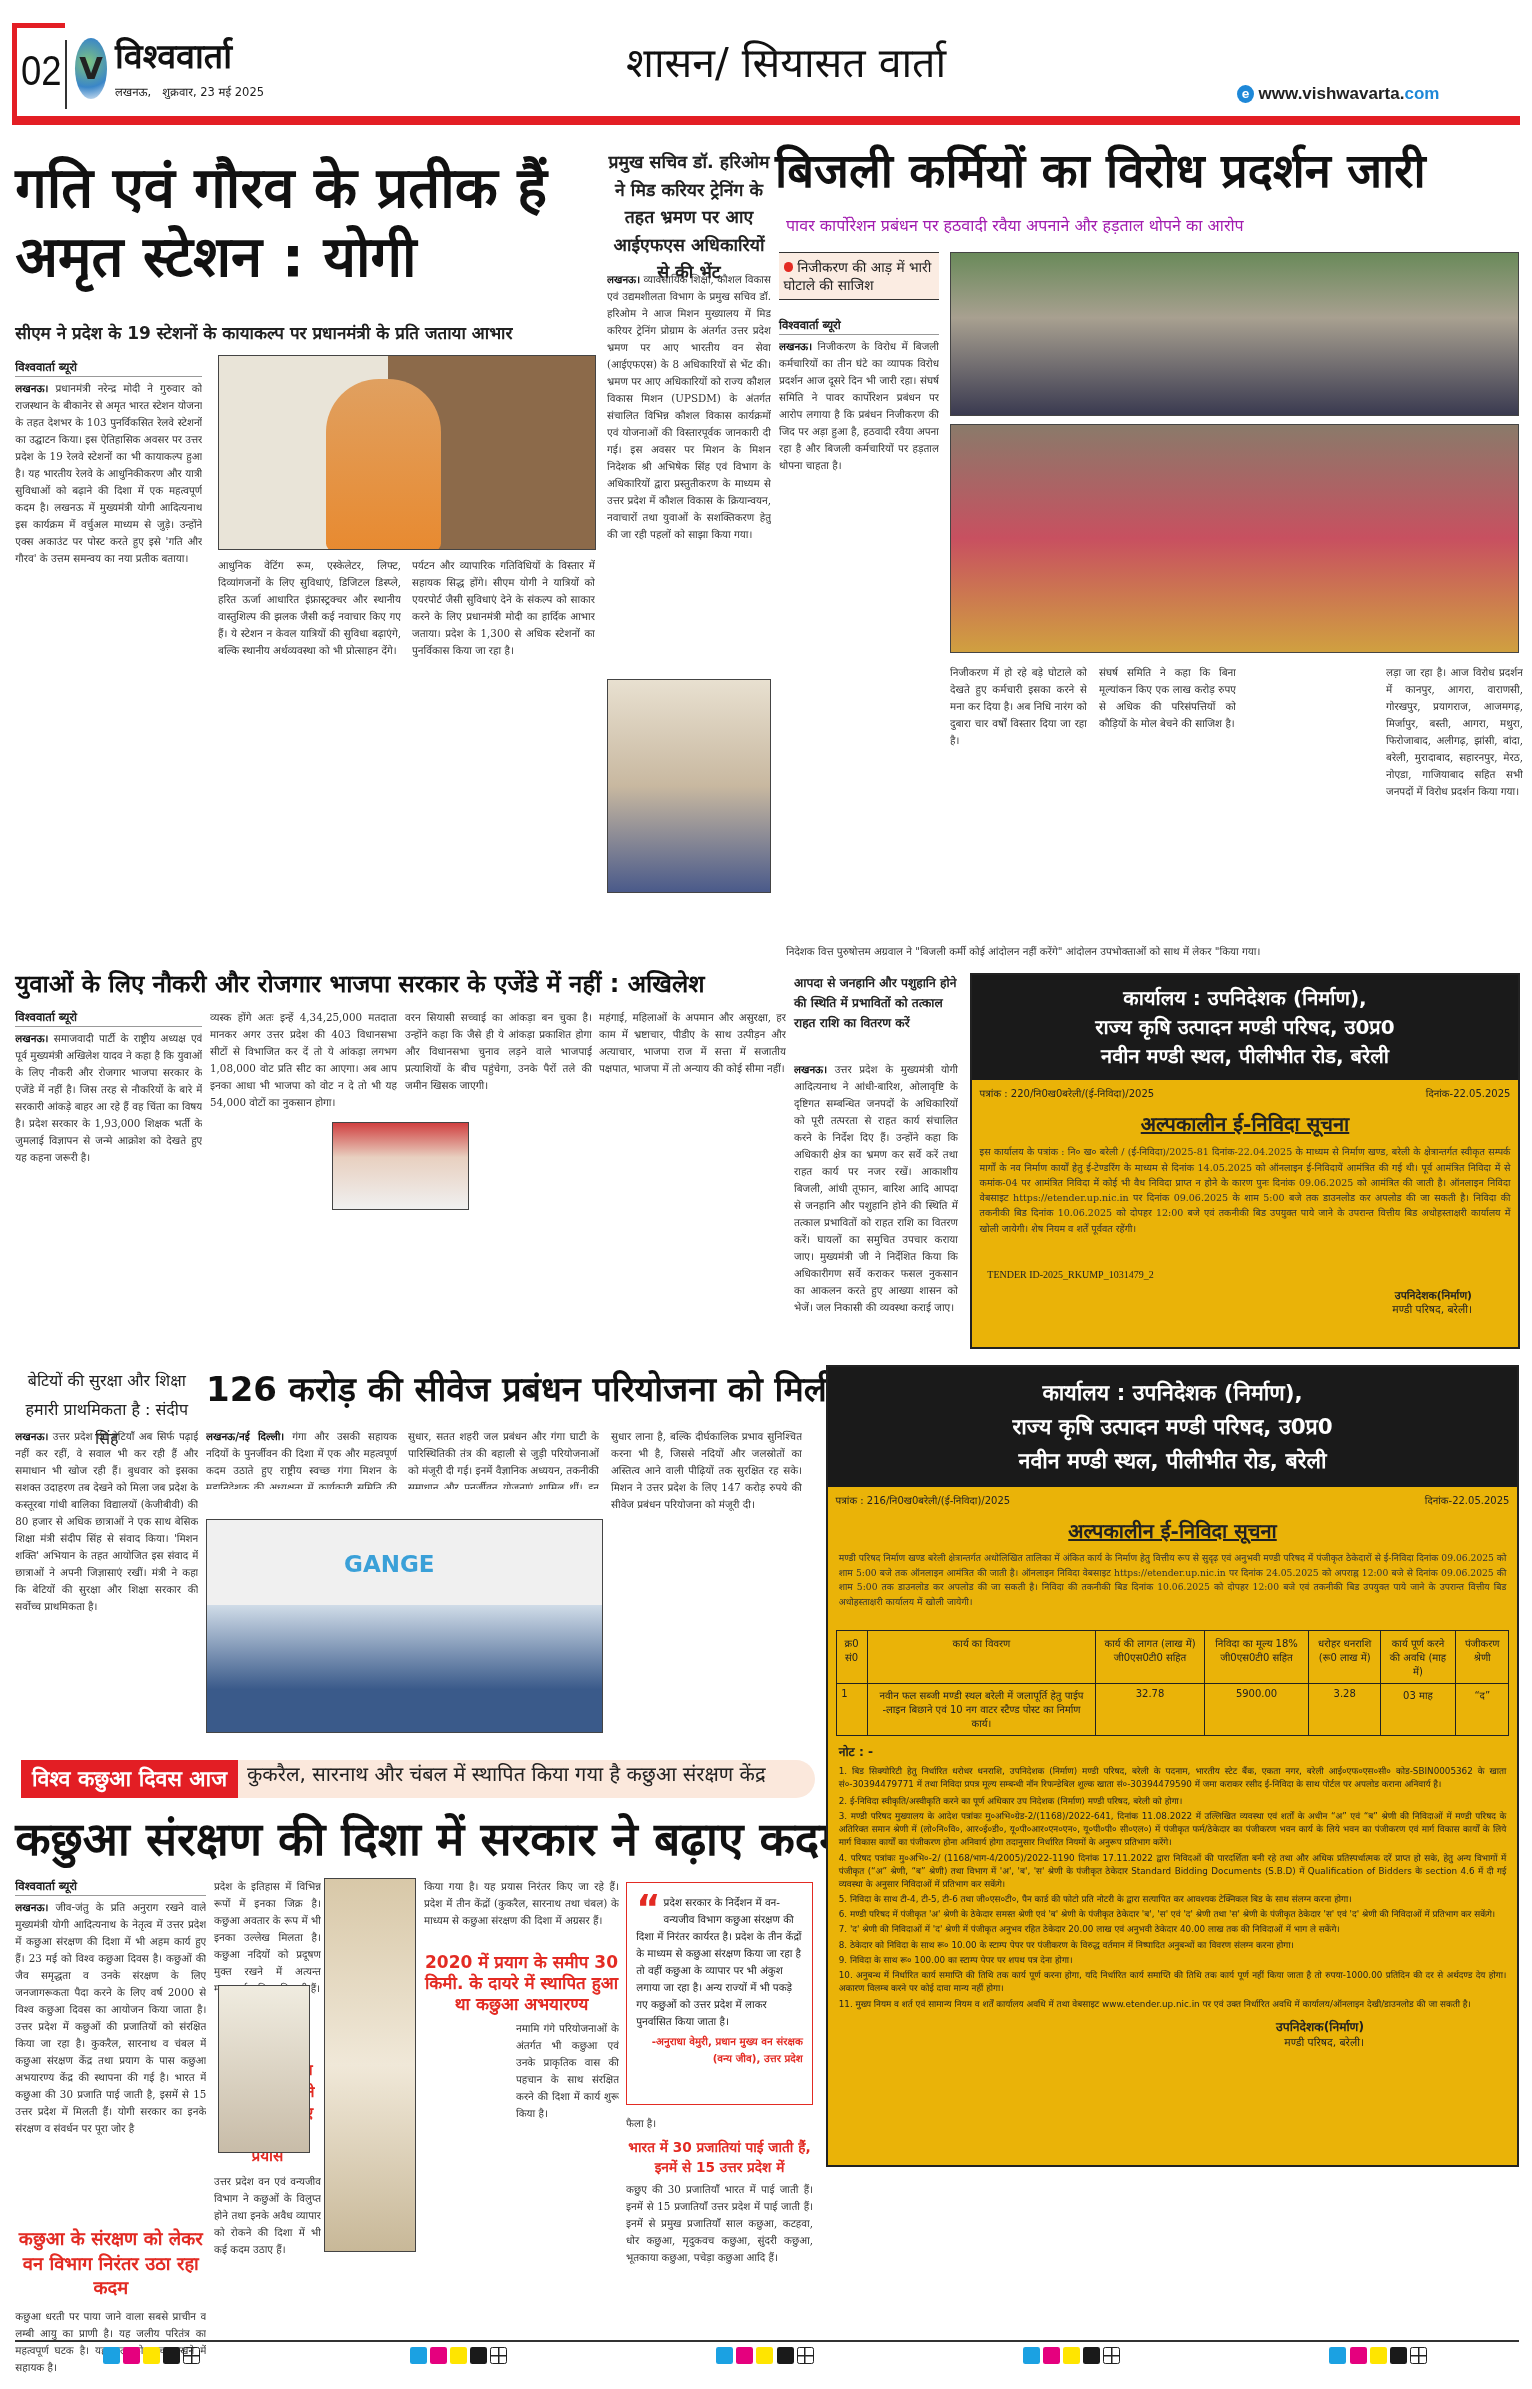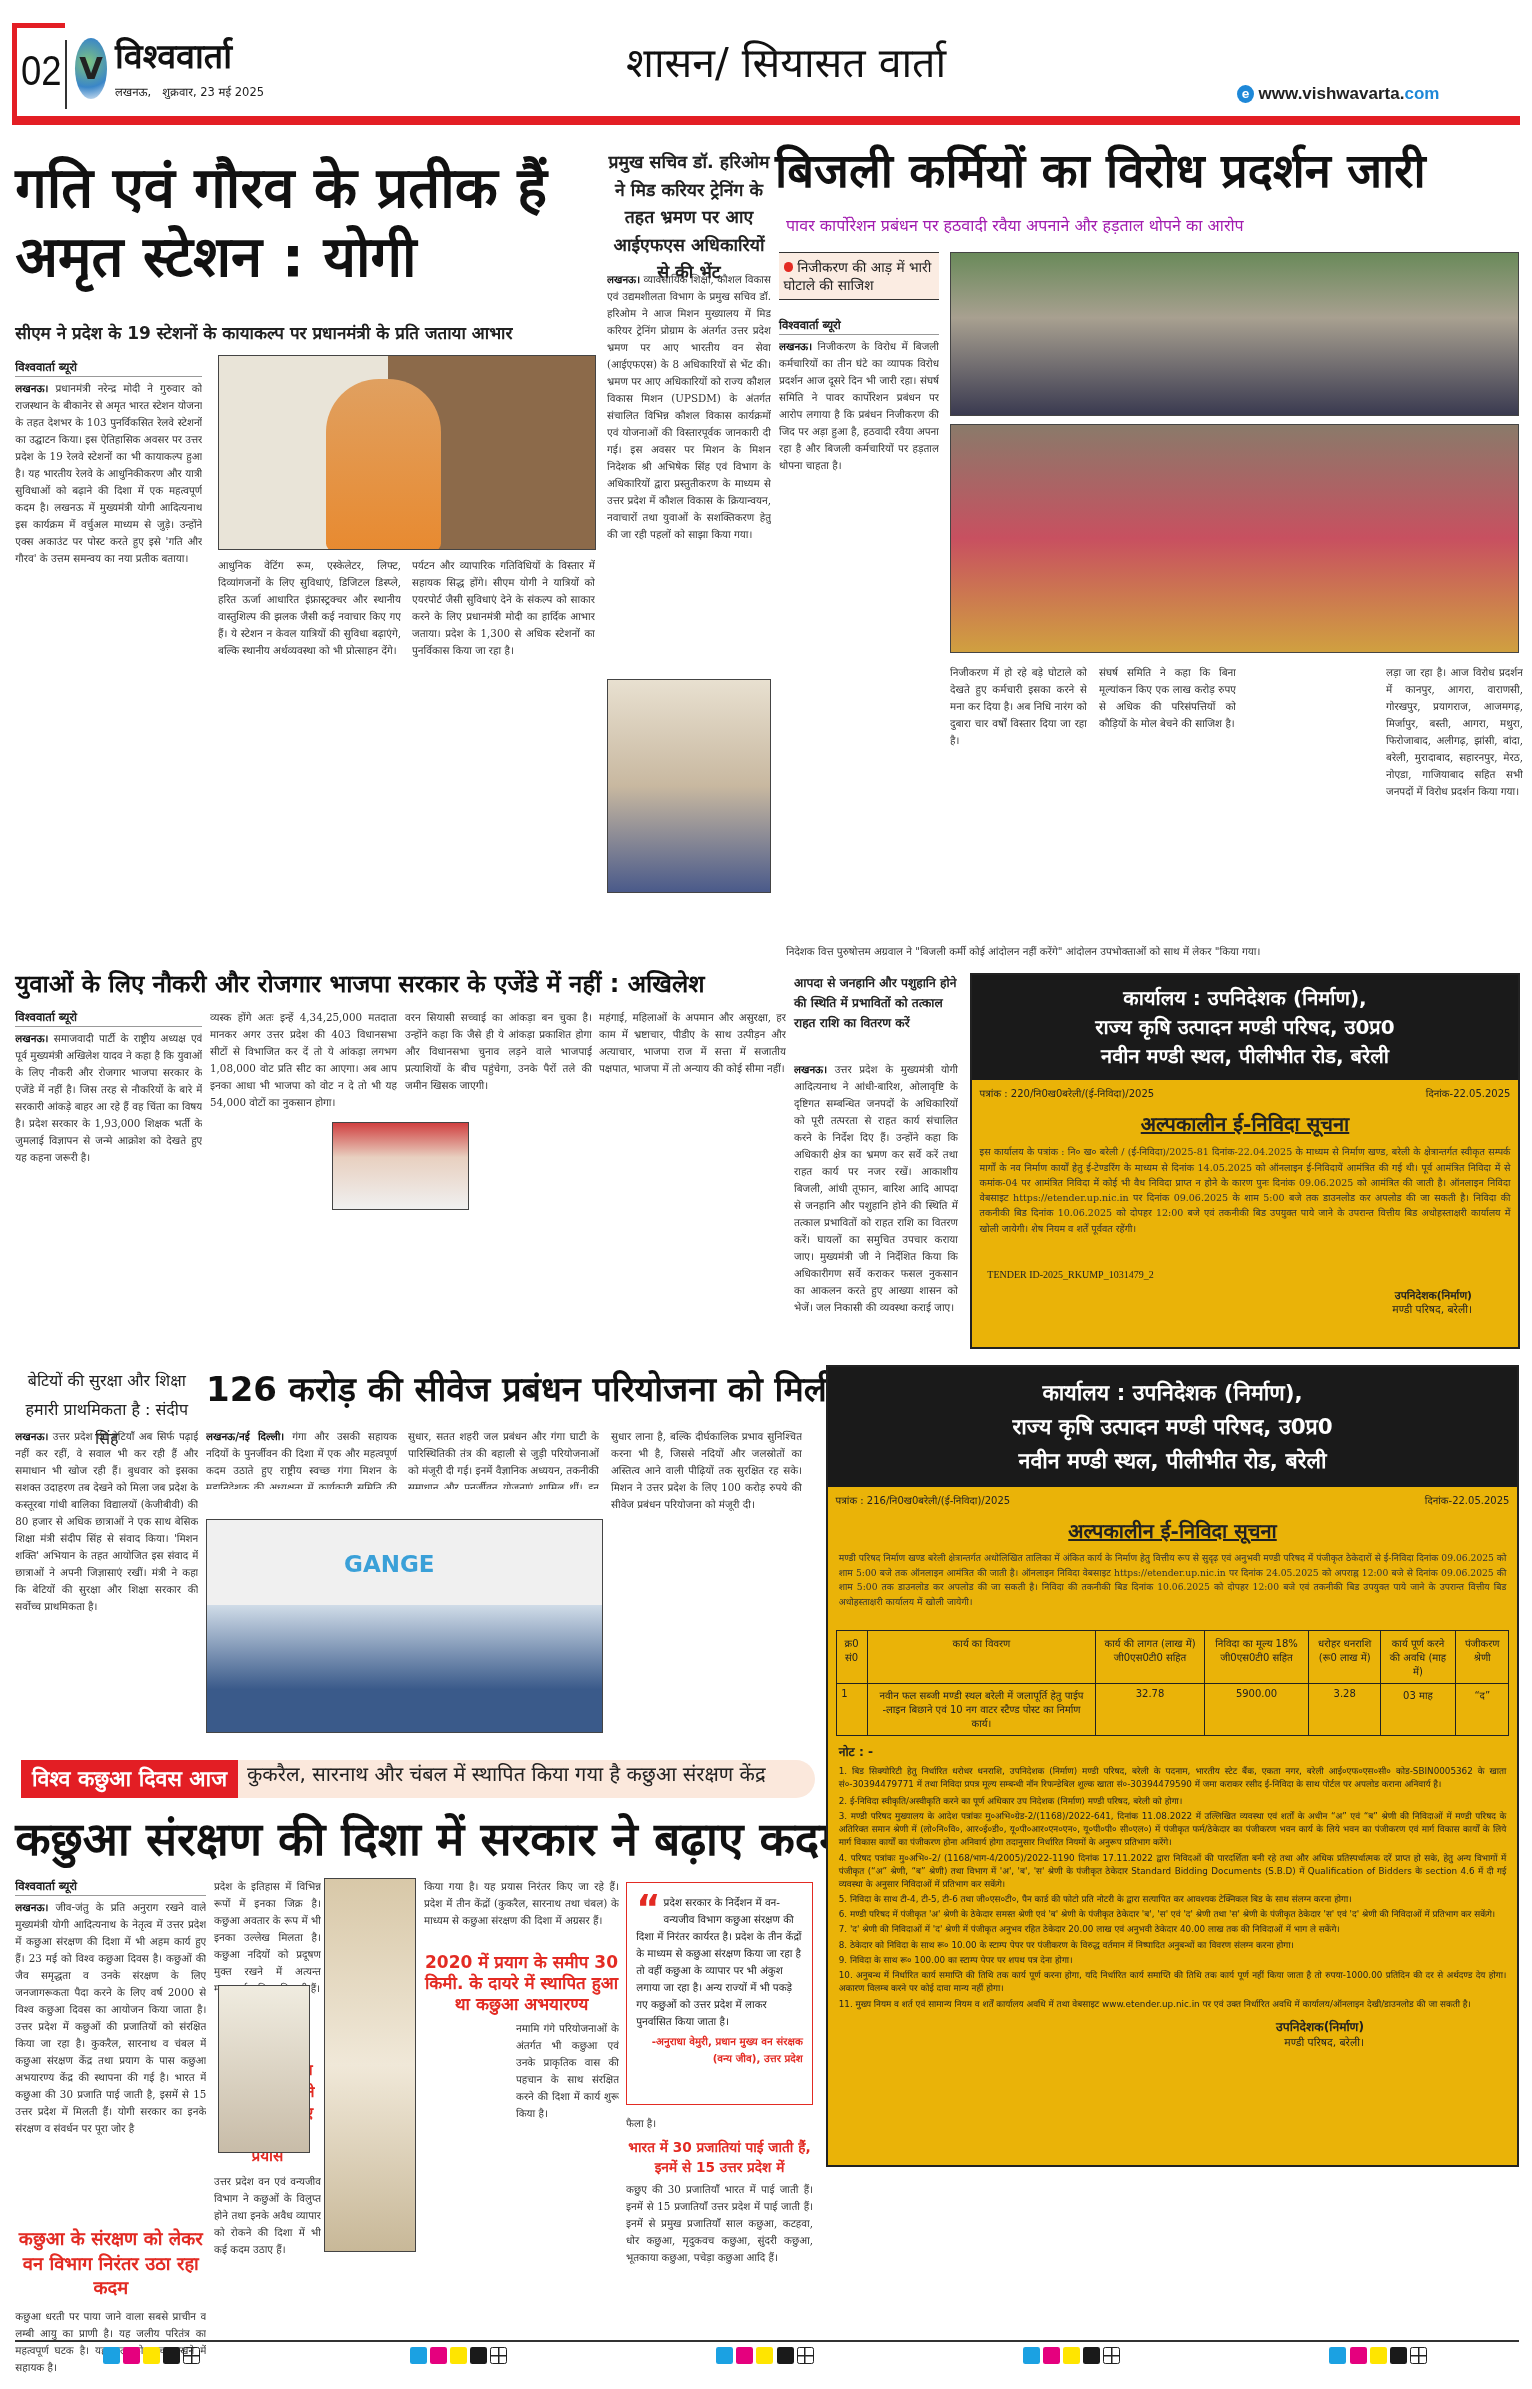--- a/index.html
+++ b/index.html
@@ -100,21 +100,21 @@
     <div>मण्डी परिषद, बरेली।</div>
   </div>
 </div>
 
 <div class="abs" style="left:15.3px;top:1366px;width:183px;font-size:16px;text-align:center;line-height:29px">बेटियों की सुरक्षा और शिक्षा हमारी प्राथमिकता है : संदीप सिंह</div>
 <div class="abs body-text" style="left:15.3px;top:1428px;width:183px;height:305px"><span class="lead">लखनऊ।</span> <span>उत्तर प्रदेश की बेटियाँ अब सिर्फ पढ़ाई नहीं कर रहीं, वे सवाल भी कर रही हैं और समाधान भी खोज रही हैं। बुधवार को इसका सशक्त उदाहरण तब देखने को मिला जब प्रदेश के कस्तूरबा गांधी बालिका विद्यालयों (केजीबीवी) की 80 हजार से अधिक छात्राओं ने एक साथ बेसिक शिक्षा मंत्री संदीप सिंह से संवाद किया। 'मिशन शक्ति' अभियान के तहत आयोजित इस संवाद में छात्राओं ने अपनी जिज्ञासाएं रखीं। मंत्री ने कहा कि बेटियों की सुरक्षा और शिक्षा सरकार की सर्वोच्च प्राथमिकता है।</span></div>
 
 <div class="abs hl" style="left:206px;top:1370px;width:603px;font-size:34px;white-space:nowrap">126 करोड़ की सीवेज प्रबंधन परियोजना को मिली मंजूरी</div>
 <div class="abs body-text" style="left:206px;top:1428px;width:191px;height:61px"><span class="lead">लखनऊ/नई दिल्ली।</span> <span>गंगा और उसकी सहायक नदियों के पुनर्जीवन की दिशा में एक और महत्वपूर्ण कदम उठाते हुए राष्ट्रीय स्वच्छ गंगा मिशन के महानिदेशक की अध्यक्षता में कार्यकारी समिति की 63वीं बैठक आयोजित की गई। बैठक का मुख्य विषय स्थिरता और नवाचार था, जिसमें प्रमुख उद्देश्यों जैसे जल गुणवत्ता</span></div>
 <div class="abs body-text" style="left:408px;top:1428px;width:191px;height:61px">सुधार, सतत शहरी जल प्रबंधन और गंगा घाटी के पारिस्थितिकी तंत्र की बहाली से जुड़ी परियोजनाओं को मंजूरी दी गई। इनमें वैज्ञानिक अध्ययन, तकनीकी समाधान और पुनर्जीवन योजनाएं शामिल थीं। इन परियोजनाओं का उद्देश्य न केवल तत्काल</div>
-<div class="abs body-text" style="left:611px;top:1428px;width:191px;height:305px">सुधार लाना है, बल्कि दीर्घकालिक प्रभाव सुनिश्चित करना भी है, जिससे नदियों और जलस्रोतों का अस्तित्व आने वाली पीढ़ियों तक सुरक्षित रह सके। मिशन ने उत्तर प्रदेश के लिए 100 करोड़ रुपये की सीवेज प्रबंधन परियोजना को मंजूरी दी।</div>
+<div class="abs body-text" style="left:611px;top:1428px;width:191px;height:305px">सुधार लाना है, बल्कि दीर्घकालिक प्रभाव सुनिश्चित करना भी है, जिससे नदियों और जलस्रोतों का अस्तित्व आने वाली पीढ़ियों तक सुरक्षित रह सके। मिशन ने उत्तर प्रदेश के लिए 147 करोड़ रुपये की सीवेज प्रबंधन परियोजना को मंजूरी दी।</div>
 <div class="abs photo" style="left:206px;top:1519px;width:397px;height:214px;background:linear-gradient(#f0f0f0 0 40%,#d0dce8 40%,#3a5a8a 80%)">
   <div style="position:absolute;left:137px;top:30.5px;color:#3aa0d8;font-size:23px;font-weight:bold">GANGE</div>
 </div>
 
 <div class="abs" style="left:21.4px;top:1760px;width:794px;height:38px;background:#fbe8dc;border-radius:0 19px 19px 0;display:flex;align-items:flex-start">
   <div style="background:#e31e24;color:#fff;height:38px;line-height:38px;padding:0 10.7px;font-size:21.4px;font-weight:bold">विश्व कछुआ दिवस आज</div>
   <div style="padding-left:9.2px;font-size:20px;color:#222;white-space:nowrap">कुकरैल, सारनाथ और चंबल में स्थापित किया गया है कछुआ संरक्षण केंद्र</div>
 </div>
 <div class="abs hl" style="left:15.3px;top:1813px;width:794px;font-size:46px;white-space:nowrap">कछुआ संरक्षण की दिशा में सरकार ने बढ़ाए कदम</div>
 

